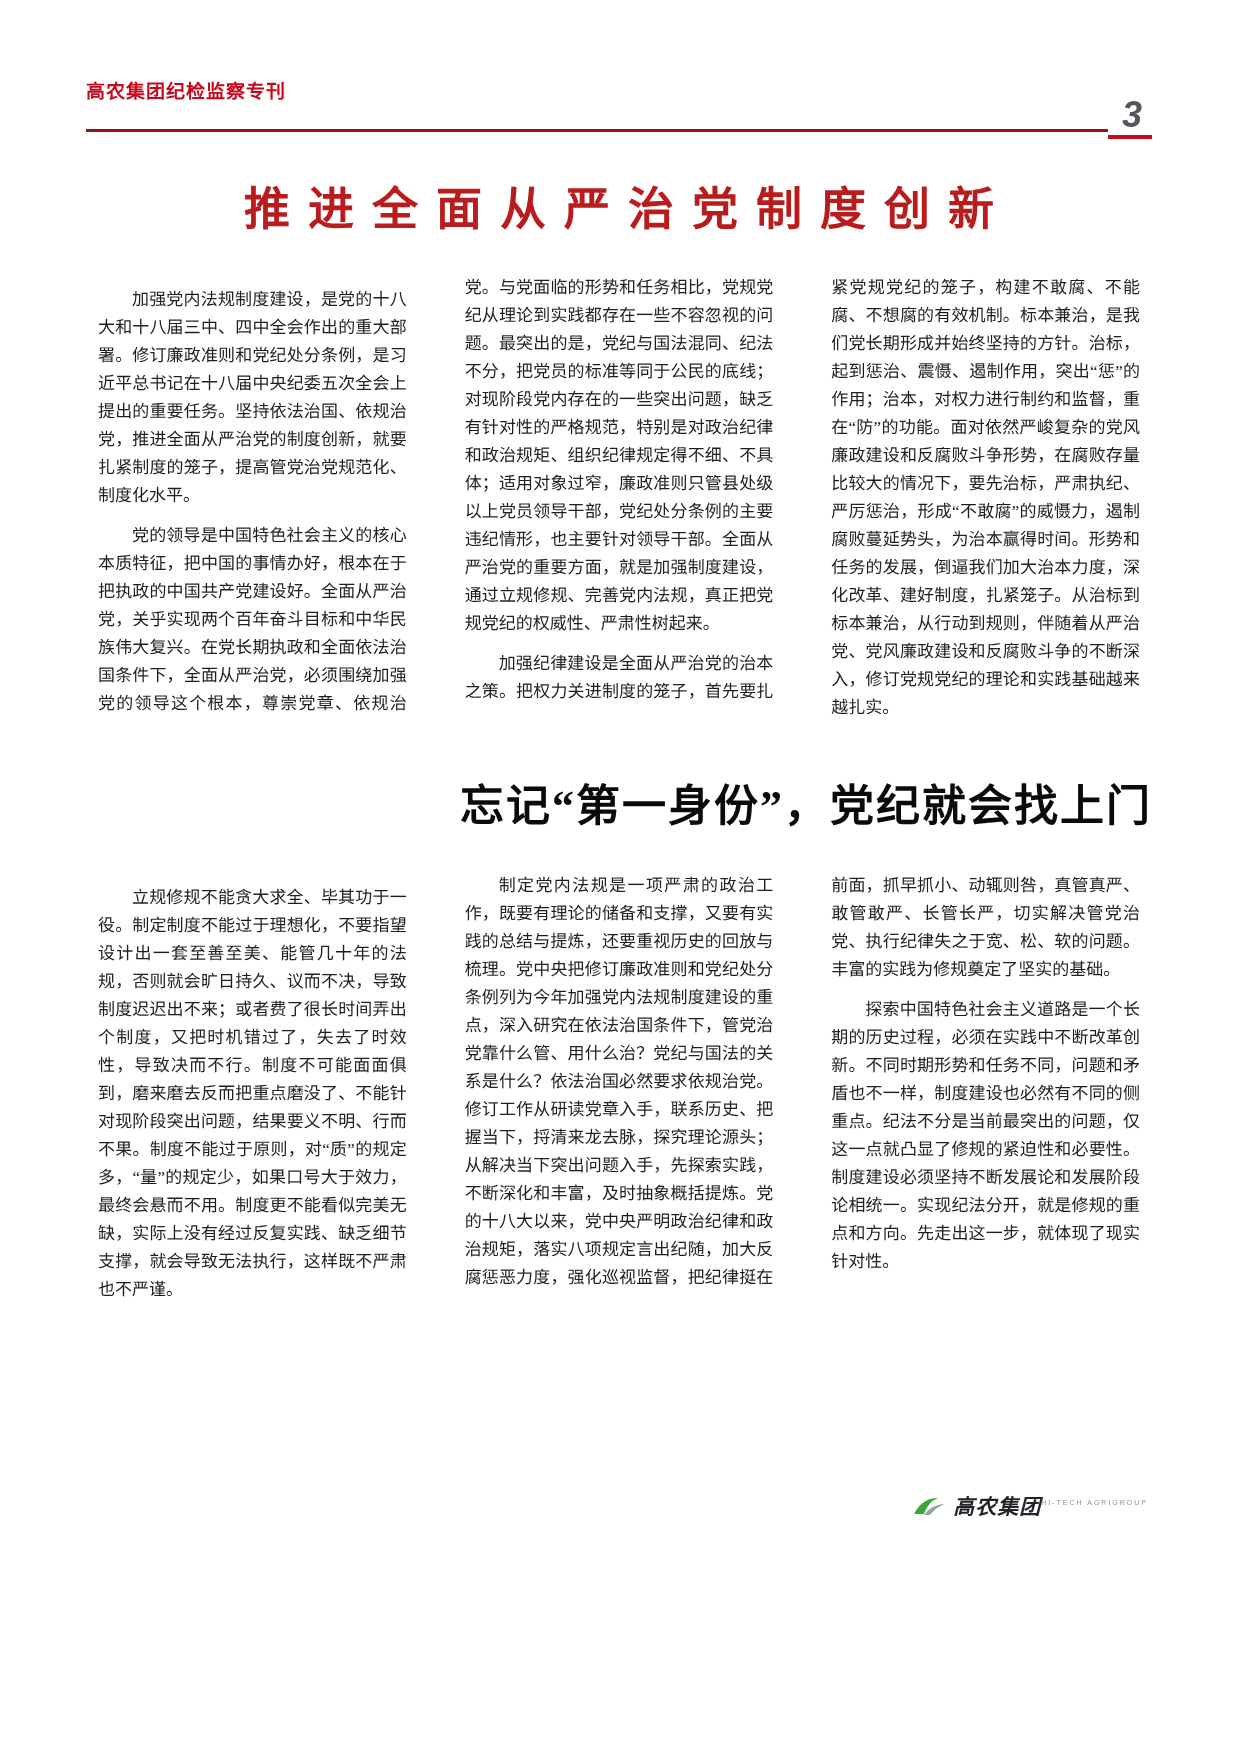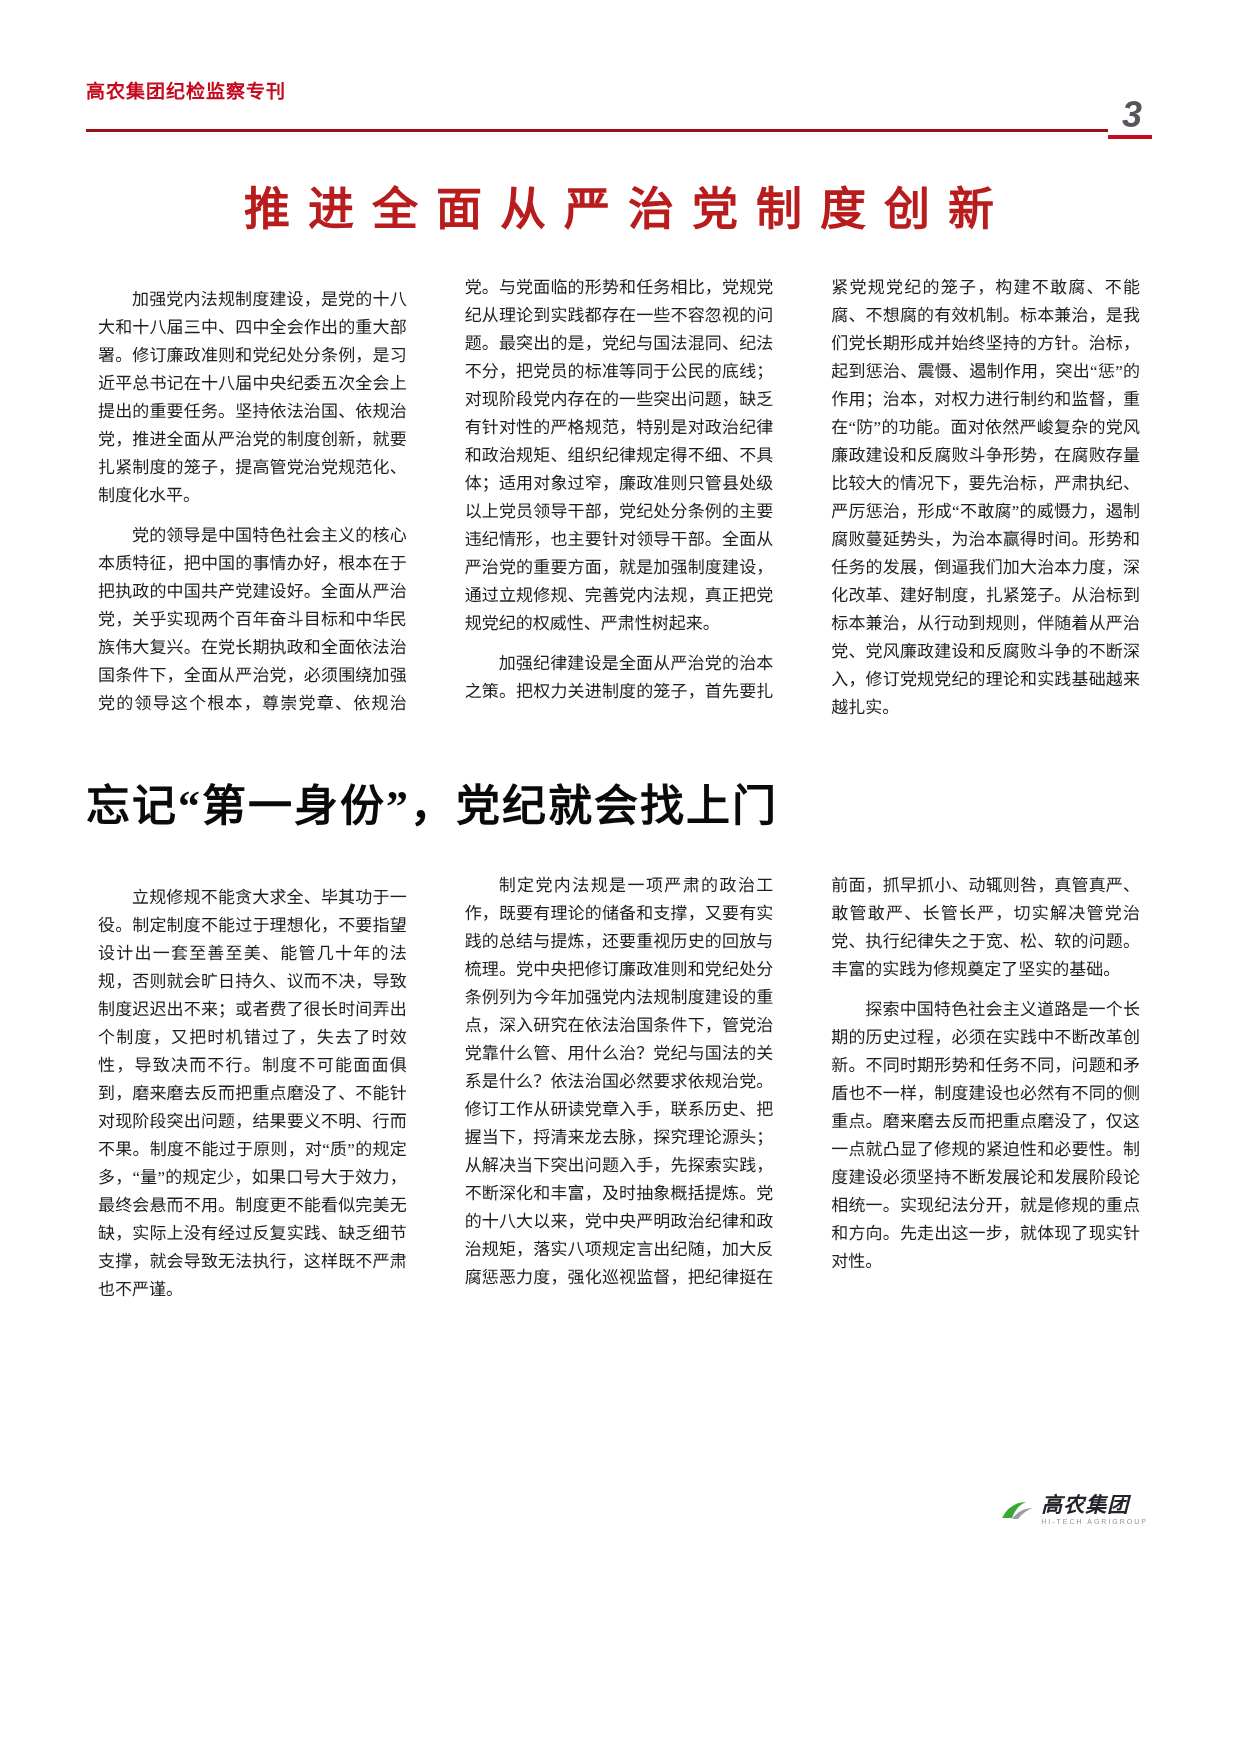--- a/index.html
+++ b/index.html
@@ -40,39 +40,39 @@
   
   .headline1{
     font-family:"Liberation Sans","DejaVu Sans",sans-serif;
     font-weight:900;font-size:46px;letter-spacing:18px;text-indent:18px;
     text-align:center;color:#b91c1c;
     margin:40px 0 36px 0;white-space:nowrap;
   }
   .headline2{
     font-family:"Liberation Serif","DejaVu Serif",serif;
     font-weight:900;font-size:44px;letter-spacing:2px;
-    text-align:left;color:#0a0a0a;
+    text-align:right;color:#0a0a0a;
     margin:48px 0 38px 0;white-space:nowrap;
   }
 
   
   .article{
     column-count:3;column-gap:34px;
     font-size:17px;line-height:28px;text-align:justify;
     color:var(--body-text);
   }
   .article p{margin:12px;text-indent:2em;}
 
   
   .logo{
     position:absolute;right:92px;top:1494px;
     display:flex;align-items:center;gap:7px;
   }
   .logo-mark{display:block;}
-  .logo-textcol{display:flex;flex-direction:column;line-height:1;}
+  .logo-textcol{display:flex;flex-direction:row;line-height:1;}
   .logo-text{
     font-family:"Liberation Sans","DejaVu Sans",sans-serif;
     font-weight:900;font-style:italic;font-size:21px;
     color:#23232b;letter-spacing:1px;
   }
   .logo-subtext{
     font-family:"Liberation Sans","DejaVu Sans",sans-serif;
     font-size:7px;color:#8d9094;letter-spacing:2px;margin-top:3px;
     text-transform:uppercase;
   }
@@ -96,21 +96,21 @@
         <p>加强党内法规制度建设，是党的十八大和十八届三中、四中全会作出的重大部署。修订廉政准则和党纪处分条例，是习近平总书记在十八届中央纪委五次全会上提出的重要任务。坚持依法治国、依规治党，推进全面从严治党的制度创新，就要扎紧制度的笼子，提高管党治党规范化、制度化水平。</p>
         <p>党的领导是中国特色社会主义的核心本质特征，把中国的事情办好，根本在于把执政的中国共产党建设好。全面从严治党，关乎实现两个百年奋斗目标和中华民族伟大复兴。在党长期执政和全面依法治国条件下，全面从严治党，必须围绕加强党的领导这个根本，尊崇党章、依规治党。与党面临的形势和任务相比，党规党纪从理论到实践都存在一些不容忽视的问题。最突出的是，党纪与国法混同、纪法不分，把党员的标准等同于公民的底线；对现阶段党内存在的一些突出问题，缺乏有针对性的严格规范，特别是对政治纪律和政治规矩、组织纪律规定得不细、不具体；适用对象过窄，廉政准则只管县处级以上党员领导干部，党纪处分条例的主要违纪情形，也主要针对领导干部。全面从严治党的重要方面，就是加强制度建设，通过立规修规、完善党内法规，真正把党规党纪的权威性、严肃性树起来。</p>
         <p>加强纪律建设是全面从严治党的治本之策。把权力关进制度的笼子，首先要扎紧党规党纪的笼子，构建不敢腐、不能腐、不想腐的有效机制。标本兼治，是我们党长期形成并始终坚持的方针。治标，起到惩治、震慑、遏制作用，突出“惩”的作用；治本，对权力进行制约和监督，重在“防”的功能。面对依然严峻复杂的党风廉政建设和反腐败斗争形势，在腐败存量比较大的情况下，要先治标，严肃执纪、严厉惩治，形成“不敢腐”的威慑力，遏制腐败蔓延势头，为治本赢得时间。形势和任务的发展，倒逼我们加大治本力度，深化改革、建好制度，扎紧笼子。从治标到标本兼治，从行动到规则，伴随着从严治党、党风廉政建设和反腐败斗争的不断深入，修订党规党纪的理论和实践基础越来越扎实。</p>
       </section>
 
     <h2 class="headline2">忘记“第一身份”，党纪就会找上门</h2>
 
     <section class="article">
         <p>立规修规不能贪大求全、毕其功于一役。制定制度不能过于理想化，不要指望设计出一套至善至美、能管几十年的法规，否则就会旷日持久、议而不决，导致制度迟迟出不来；或者费了很长时间弄出个制度，又把时机错过了，失去了时效性，导致决而不行。制度不可能面面俱到，磨来磨去反而把重点磨没了、不能针对现阶段突出问题，结果要义不明、行而不果。制度不能过于原则，对“质”的规定多，“量”的规定少，如果口号大于效力，最终会悬而不用。制度更不能看似完美无缺，实际上没有经过反复实践、缺乏细节支撑，就会导致无法执行，这样既不严肃也不严谨。</p>
         <p>制定党内法规是一项严肃的政治工作，既要有理论的储备和支撑，又要有实践的总结与提炼，还要重视历史的回放与梳理。党中央把修订廉政准则和党纪处分条例列为今年加强党内法规制度建设的重点，深入研究在依法治国条件下，管党治党靠什么管、用什么治？党纪与国法的关系是什么？依法治国必然要求依规治党。修订工作从研读党章入手，联系历史、把握当下，捋清来龙去脉，探究理论源头；从解决当下突出问题入手，先探索实践，不断深化和丰富，及时抽象概括提炼。党的十八大以来，党中央严明政治纪律和政治规矩，落实八项规定言出纪随，加大反腐惩恶力度，强化巡视监督，把纪律挺在前面，抓早抓小、动辄则咎，真管真严、敢管敢严、长管长严，切实解决管党治党、执行纪律失之于宽、松、软的问题。丰富的实践为修规奠定了坚实的基础。</p>
-        <p>探索中国特色社会主义道路是一个长期的历史过程，必须在实践中不断改革创新。不同时期形势和任务不同，问题和矛盾也不一样，制度建设也必然有不同的侧重点。磨来磨去反而把重点磨没了，仅这一点就凸显了修规的紧迫性和必要性。制度建设必须坚持不断发展论和发展阶段论相统一。实现纪法分开，就是修规的重点和方向。先走出这一步，就体现了现实针对性。</p>
+        <p>探索中国特色社会主义道路是一个长期的历史过程，必须在实践中不断改革创新。不同时期形势和任务不同，问题和矛盾也不一样，制度建设也必然有不同的侧重点。纪法不分是当前最突出的问题，仅这一点就凸显了修规的紧迫性和必要性。制度建设必须坚持不断发展论和发展阶段论相统一。实现纪法分开，就是修规的重点和方向。先走出这一步，就体现了现实针对性。</p>
       </section>
 
   </div>
 
   <div class="logo">
     <svg class="logo-mark" width="34" height="24" viewBox="0 0 34 24" aria-hidden="true">
       <path d="M2 20 Q 10 4 26 4 Q 16 8 12 20 Z" fill="#3aa935"></path>
       <path d="M12 21 Q 20 10 33 10 Q 24 13 18 21 Z" fill="#9aa0a6"></path>
     </svg>
     <div class="logo-textcol">

